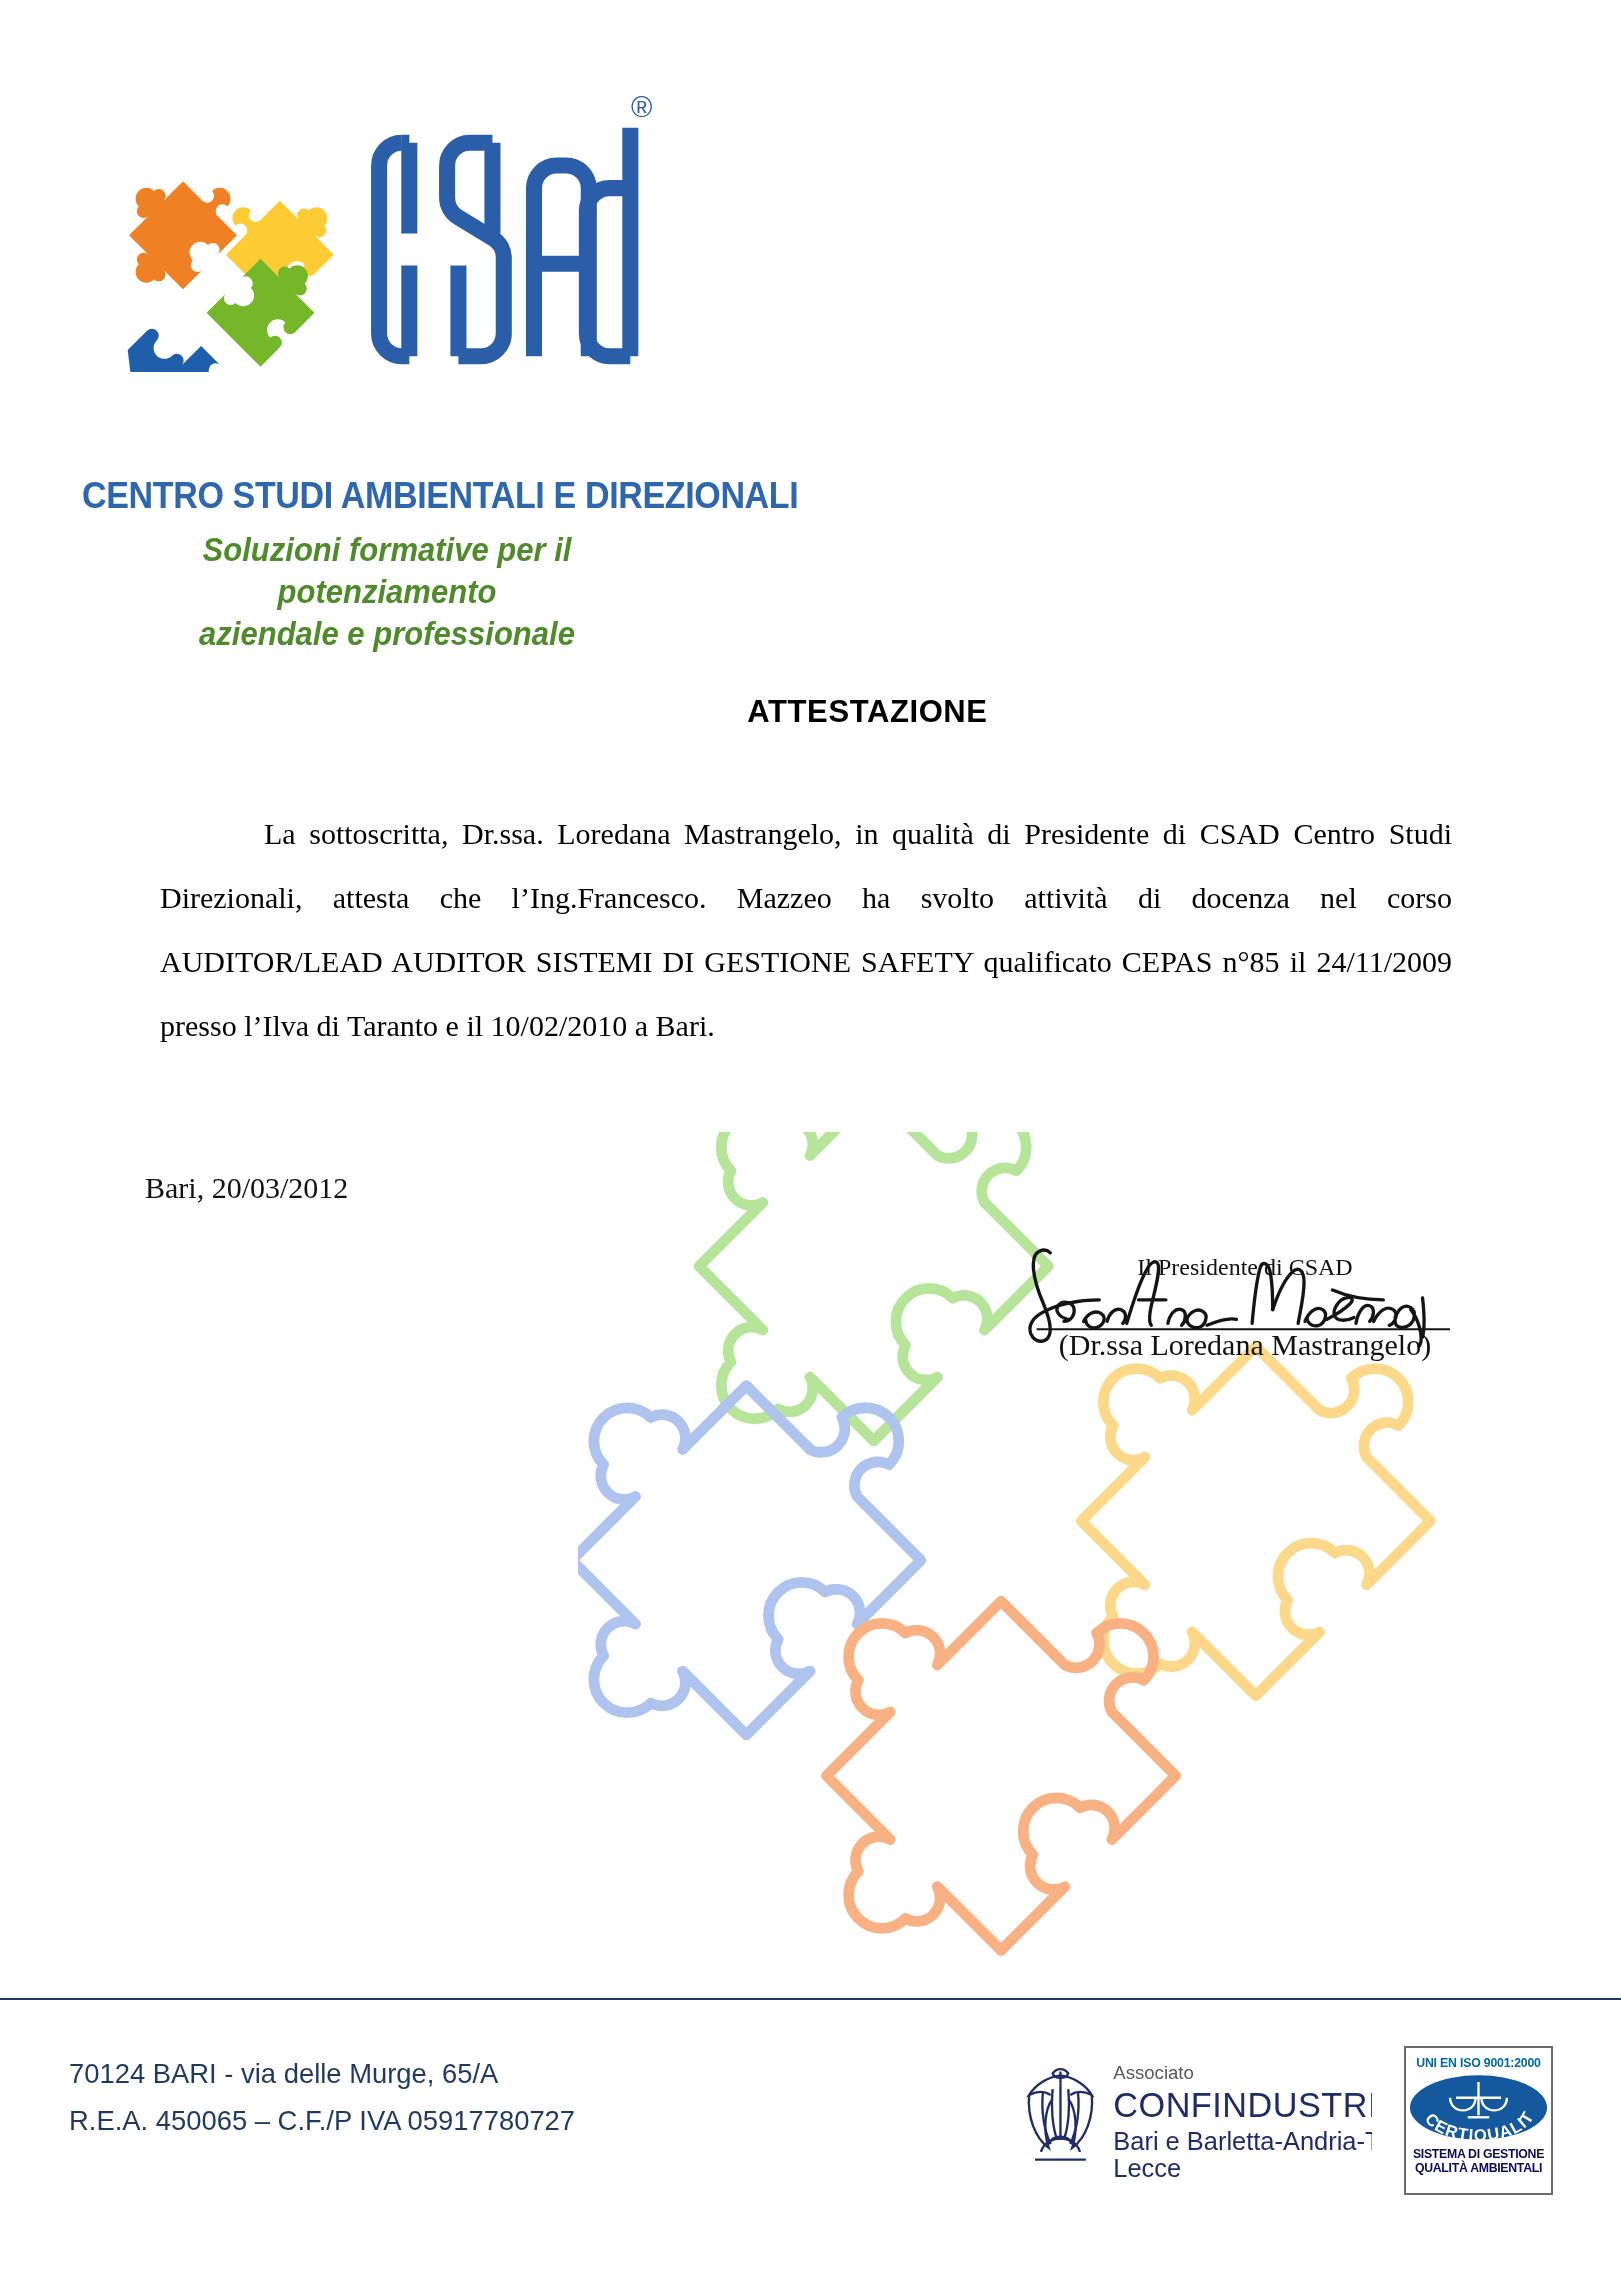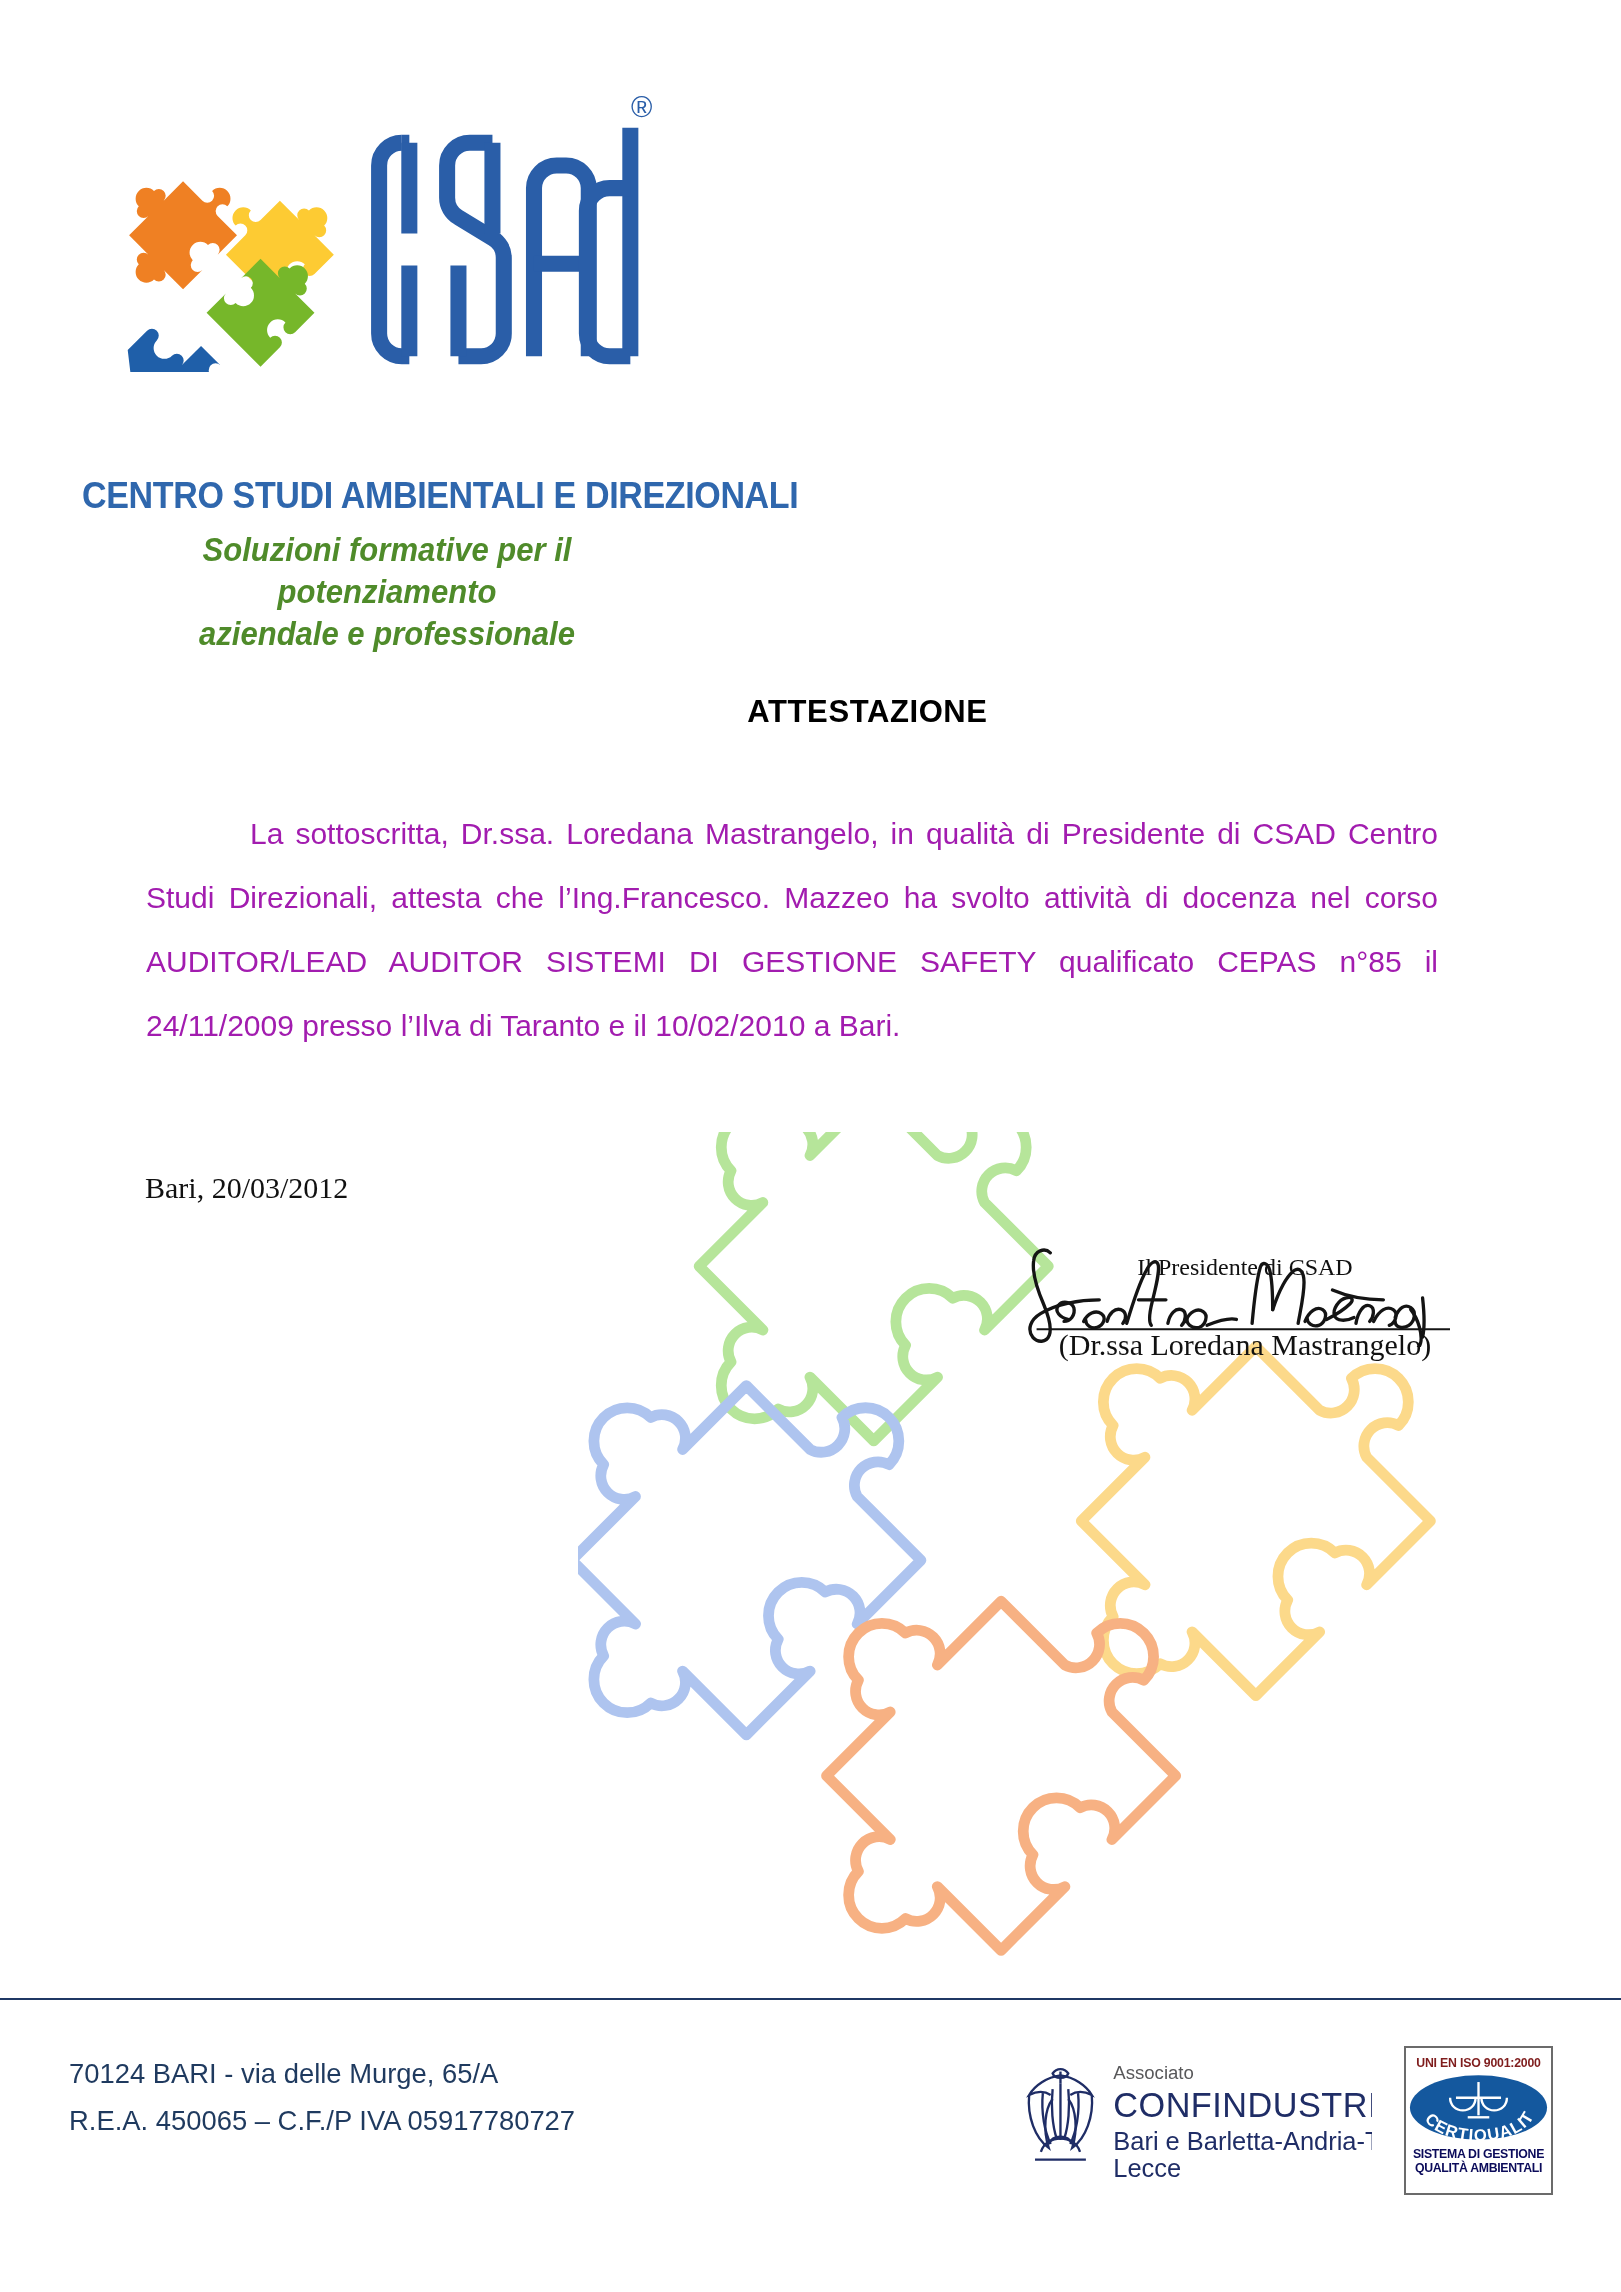--- a/index.html
+++ b/index.html
@@ -87,26 +87,26 @@
     box-sizing: border-box;
     font-family: "Liberation Sans", sans-serif;
     font-size: 31px;
     font-weight: bold;
     letter-spacing: 0.6px;
     color: #000000;
   }
 
   #body-text {
     position: absolute;
-    left: 146px;
+    left: 160px;
     top: 802px;
     width: 1292px;
-    font-family: Liberation Sans, sans-serif;
+    font-family: Liberation Serif, serif;
     font-size: 30px;
-    color: #a21caf;
+    color: #000000;
     text-align: justify;
     line-height: 64px;
     text-indent: 104px;
     text-justify: inter-word;
   }
   #body-text .nowrap { white-space: nowrap; }
 
   
   #place-date {
     position: absolute;
@@ -186,21 +186,21 @@
     width: 149px; height: 149px;
     border: 2.9px solid #6b6b6b;
     background: #ffffff;
     box-sizing: border-box;
   }
   .cq-top {
     text-align: center;
     font-family: "Liberation Sans", sans-serif;
     font-size: 12.3px;
     font-weight: bold;
-    color: #7f1d1d;
+    color: #0369a1;
     margin-top: 7.8px;
     letter-spacing: -0.2px;
   }
   .cq-bottom {
     text-align: center;
     font-family: "Liberation Sans", sans-serif;
     font-size: 12.3px;
     font-weight: bold;
     color: #0b0b5a;
     line-height: 14.7px;

